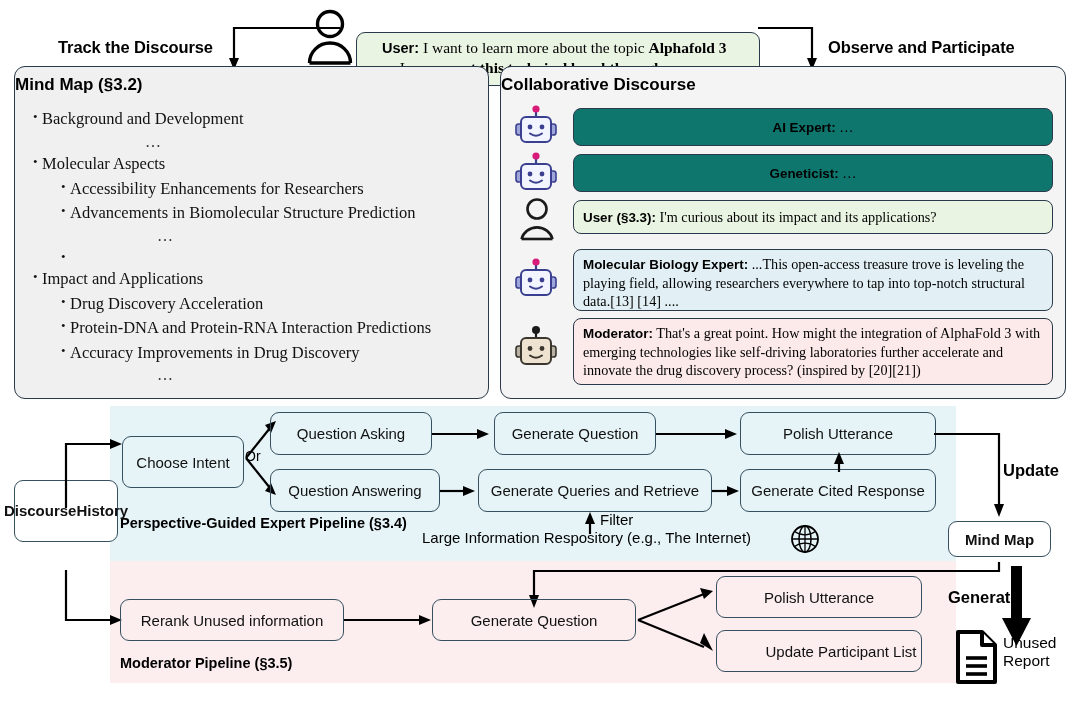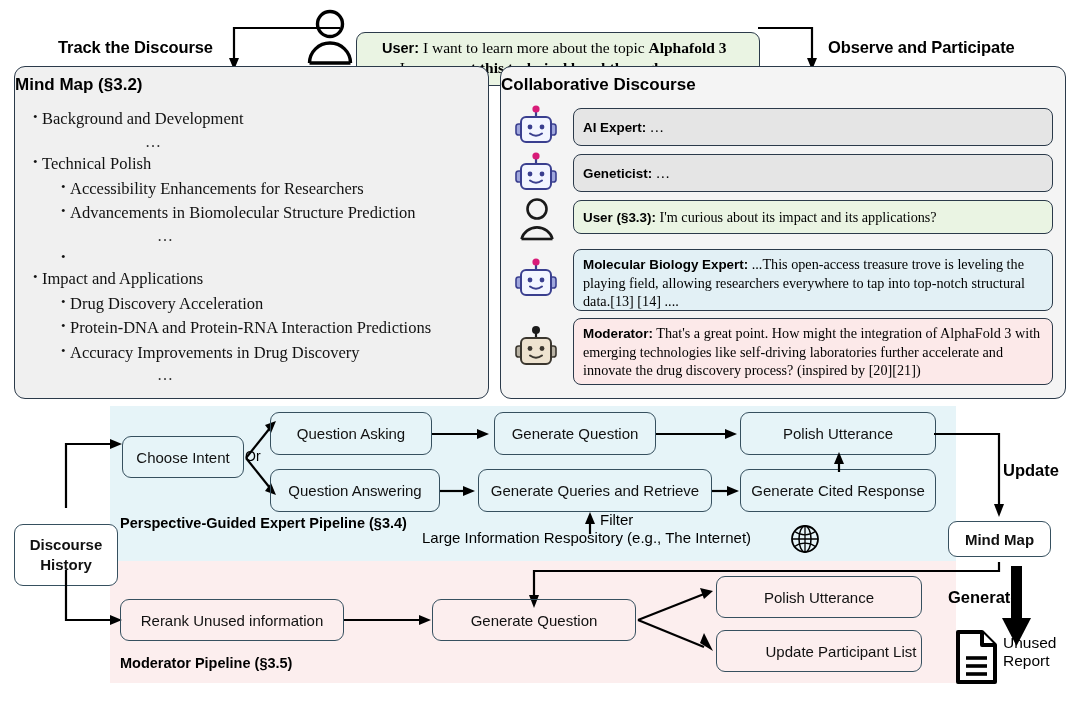--- a/index.html
+++ b/index.html
@@ -61,21 +61,21 @@
   .d-bubble{
     box-sizing:border-box;
     border:1.5px solid #2b3a4a;
     border-radius:8px;
     padding:5px 9px;
     font-family:"Liberation Serif", serif;
     font-size:14.2px;line-height:1.31;
     flex:1 1 auto;
   }
   .d-bubble .who{font-family:"Liberation Sans", sans-serif;font-weight:bold;font-size:13.4px;}
-  .bg-white{background:#e5e5e5;}
+  .bg-white{background:#0f766e;justify-content:center;}
   .bg-green{background:#eaf4e3;}
   .bg-blue{background:#e2f0f5;}
   .bg-pink{background:#fce9e9;}
 
   
   .region-blue{background:#e6f4f8;}
   .region-pink{background:#fceeee;}
   .region-title{
     font-family:"Liberation Sans", sans-serif;
     font-weight:bold;font-size:14.5px;white-space:nowrap;
@@ -145,21 +145,21 @@
     <div class="mm" style="margin:14px 10px 0 18px;">
 
       <div class="mm-row">
         <div class="mm-bul">•</div>
         <div class="mm-txt">Background and Development</div>
       </div>
       <div class="mm-dots">…</div>
 
       <div class="mm-row">
         <div class="mm-bul">•</div>
-        <div class="mm-txt">Technical Polish</div>
+        <div class="mm-txt">Molecular Aspects</div>
       </div>
 
       <div class="mm-row mm-l1">
         <div class="mm-bul">•</div>
         <div class="mm-txt">Accessibility Enhancements for Researchers</div>
       </div>
       <div class="mm-row mm-l1">
         <div class="mm-bul">•</div>
         <div class="mm-txt">Advancements in Biomolecular Structure Prediction</div>
       </div>
@@ -257,33 +257,33 @@
   <div class="abs d-bubble bg-pink" style="left:573px;top:318px;width:480px;height:67px;">
     <span class="who">Moderator:</span><span> That's a great point. How might the integration of AlphaFold 3 with emerging technologies like self-driving laboratories further accelerate and innovate the drug discovery process? (inspired by [20][21])</span>
   </div>
 
   <div class="abs region-blue" style="left:110px;top:406px;width:846px;height:155px;"></div>
   <div class="abs region-pink" style="left:110px;top:561px;width:846px;height:122px;"></div>
 
   <div class="abs region-title" style="left:120px;top:515px;">Perspective-Guided Expert Pipeline (§3.4)</div>
   <div class="abs region-title" style="left:120px;top:655px;">Moderator Pipeline (§3.5)</div>
 
-  <div class="abs node white bold" style="left:14px;top:524px;width:104px;height:62px;flex-direction:column;line-height:1.35;">
+  <div class="abs node white bold" style="left:14px;top:480px;width:104px;height:62px;flex-direction:row;line-height:1.35;">
     <span>Discourse</span>
     <span>History</span>
   </div>
 
   <svg class="abs" style="left:56px;top:436px;" width="80" height="200">
     <path d="M10,72 L10,8 L58,8" stroke="#000" stroke-width="2.2" fill="none"></path>
     <path d="M66,8 L54,3 L54,13 Z" fill="#000"></path>
     <path d="M10,134 L10,184 L58,184" stroke="#000" stroke-width="2.2" fill="none"></path>
     <path d="M66,184 L54,179 L54,189 Z" fill="#000"></path>
   </svg>
 
-  <div class="abs node" style="left:122px;top:436px;width:122px;height:42px;">Choose Intent</div>
+  <div class="abs node" style="left:122px;top:436px;width:122px;height:52px;">Choose Intent</div>
 
   <div class="abs or-label" style="left:245px;top:448px;">Or</div>
 
   <svg class="abs" style="left:244px;top:412px;" width="36" height="90">
     <path d="M2,46 L26,16" stroke="#000" stroke-width="2.2" fill="none"></path>
     <path d="M32,9 L21,13 L27,21 Z" fill="#000"></path>
     <path d="M2,46 L26,76" stroke="#000" stroke-width="2.2" fill="none"></path>
     <path d="M32,83 L21,79 L27,71 Z" fill="#000"></path>
   </svg>
 

